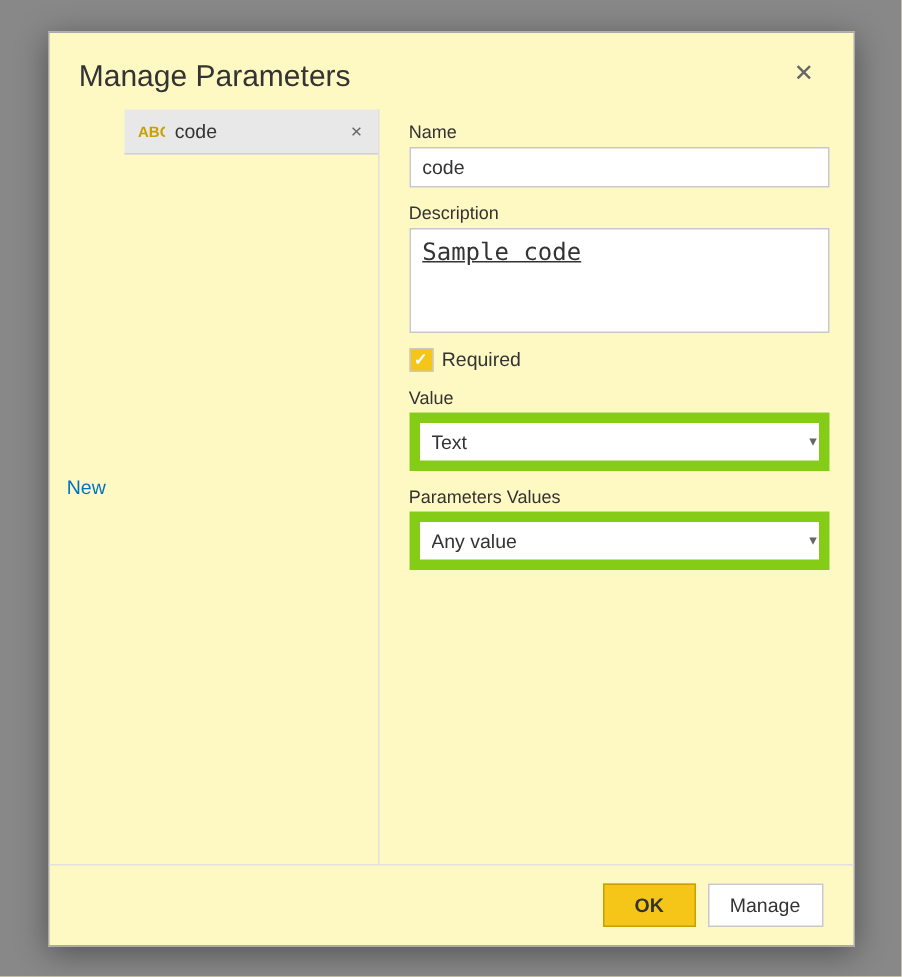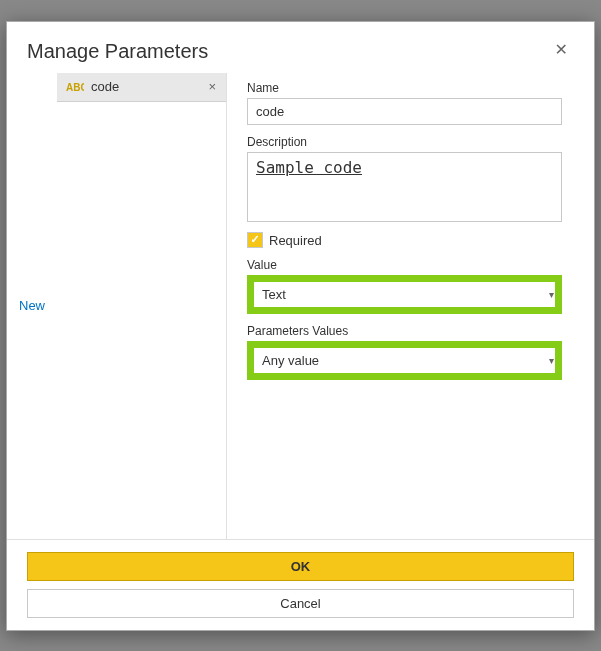--- a/index.html
+++ b/index.html
@@ -7,22 +7,22 @@
       background: #888;
       display: flex;
       align-items: center;
       justify-content: center;
       width: 601px;
       height: 651px;
       font-family: 'Segoe UI', Arial, sans-serif;
       font-size: 13px;
     }
     .dialog {
-      background: #ffffff;
-      width: 589px;
+      background: #fef9c3;
+      width: 538px;
       min-height: 610px;
       border: 1px solid #aaa;
       box-shadow: 0 4px 20px rgba(0,0,0,0.4);
       display: flex;
       flex-direction: column;
       position: relative;
     }
     .dialog-header {
       padding: 18px 20px 10px 20px;
       display: flex;
@@ -93,21 +93,21 @@
     .param-item-close {
       background: none;
       border: none;
       cursor: pointer;
       font-size: 13px;
       color: #666;
       padding: 0 2px;
     }
     .right-panel {
       flex: 1;
-      padding: 8px 32px 16px 20px;
+      padding: 8px 16px 16px 20px;
       display: flex;
       flex-direction: column;
       gap: 10px;
     }
     .field-label {
       font-size: 12px;
       color: #333;
       margin-bottom: 3px;
     }
     .field-input {
@@ -124,21 +124,21 @@
       padding: 5px 8px;
       font-size: 16px;
       color: #333;
       resize: none;
       height: 70px;
       outline: none;
       text-decoration: underline;
     }
     .checkbox-row {
       display: flex;
-      align-items: flex-end;
+      align-items: center;
       gap: 6px;
     }
     .checkbox-custom {
       width: 16px;
       height: 16px;
       border: 1px solid #c8c8c8;
       background: #f5c518;
       display: flex;
       align-items: center;
       justify-content: center;
@@ -179,25 +179,24 @@
       pointer-events: none;
       font-size: 10px;
       color: #666;
     }
     .field-group {
       display: flex;
       flex-direction: column;
     }
     .dialog-footer {
       display: flex;
-      justify-content: space-between;
+      justify-content: flex-end;
       padding: 12px 20px;
       gap: 8px;
       border-top: 1px solid #e0e0e0;
-      flex-direction: column;
     }
     .btn-ok {
       background: #f5c518;
       border: 1px solid #c8a000;
       padding: 6px 20px;
       font-size: 13px;
       cursor: pointer;
       color: #333;
       font-weight: 600;
     }
@@ -278,15 +277,15 @@
           </select>
           <span class="select-arrow">▾</span>
         </div>
       </div>
 
     </div>
   </div>
 
   <div class="dialog-footer">
     <button class="btn-ok">OK</button>
-    <button class="btn-cancel">Cancel</button>
+    <button class="btn-cancel">Manage</button>
   </div>
 </div>
 
 </body></html>

